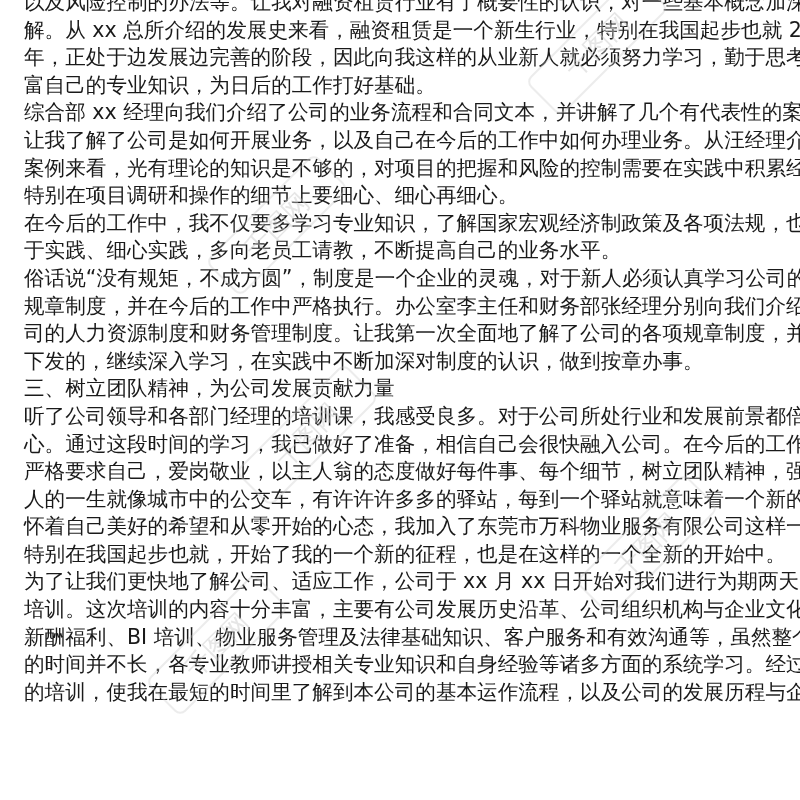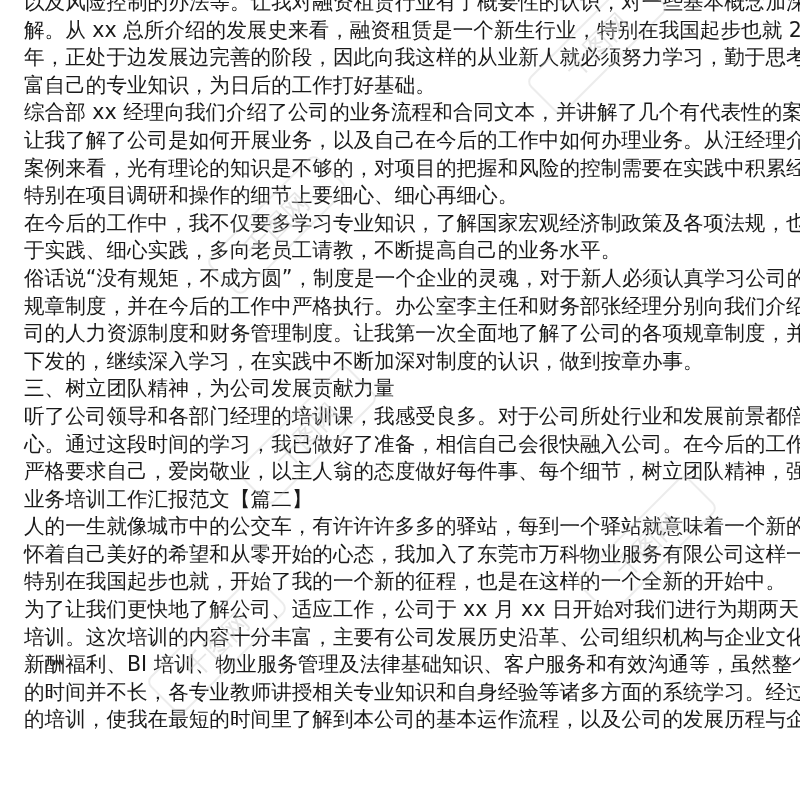--- a/index.html
+++ b/index.html
@@ -79,21 +79,20 @@
     <span class="line">在今后的工作中，我不仅要多学习专业知识，了解国家宏观经济制政策及各项法规，也要敢</span>
     <span class="line short">于实践、细心实践，多向老员工请教，不断提高自己的业务水平。</span>
     <span class="line">俗话说“没有规矩，不成方圆”，制度是一个企业的灵魂，对于新人必须认真学习公司的各项</span>
     <span class="line">规章制度，并在今后的工作中严格执行。办公室李主任和财务部张经理分别向我们介绍了公</span>
     <span class="line">司的人力资源制度和财务管理制度。让我第一次全面地了解了公司的各项规章制度，并结合</span>
     <span class="line short">下发的，继续深入学习，在实践中不断加深对制度的认识，做到按章办事。</span>
     <span class="line short">三、树立团队精神，为公司发展贡献力量</span>
     <span class="line">听了公司领导和各部门经理的培训课，我感受良多。对于公司所处行业和发展前景都倍感信</span>
     <span class="line">心。通过这段时间的学习，我已做好了准备，相信自己会很快融入公司。在今后的工作中，</span>
     <span class="line">严格要求自己，爱岗敬业，以主人翁的态度做好每件事、每个细节，树立团队精神，强化主</span>
-    <span class="line short">业务培训工作汇报范文【篇二】</span>
     <span class="line">人的一生就像城市中的公交车，有许许许多多的驿站，每到一个驿站就意味着一个新的征程。</span>
     <span class="line">怀着自己美好的希望和从零开始的心态，我加入了东莞市万科物业服务有限公司这样一个充</span>
     <span class="line short">特别在我国起步也就，开始了我的一个新的征程，也是在这样的一个全新的开始中。</span>
     <span class="line">为了让我们更快地了解公司、适应工作，公司于 xx 月 xx 日开始对我们进行为期两天的入职</span>
     <span class="line">培训。这次培训的内容十分丰富，主要有公司发展历史沿革、公司组织机构与企业文化介绍、</span>
     <span class="line">新酬福利、BI 培训、物业服务管理及法律基础知识、客户服务和有效沟通等，虽然整个培训</span>
     <span class="line">的时间并不长，各专业教师讲授相关专业知识和自身经验等诸多方面的系统学习。经过两天</span>
     <span class="line">的培训，使我在最短的时间里了解到本公司的基本运作流程，以及公司的发展历程与企业文</span>
   </div>
 

